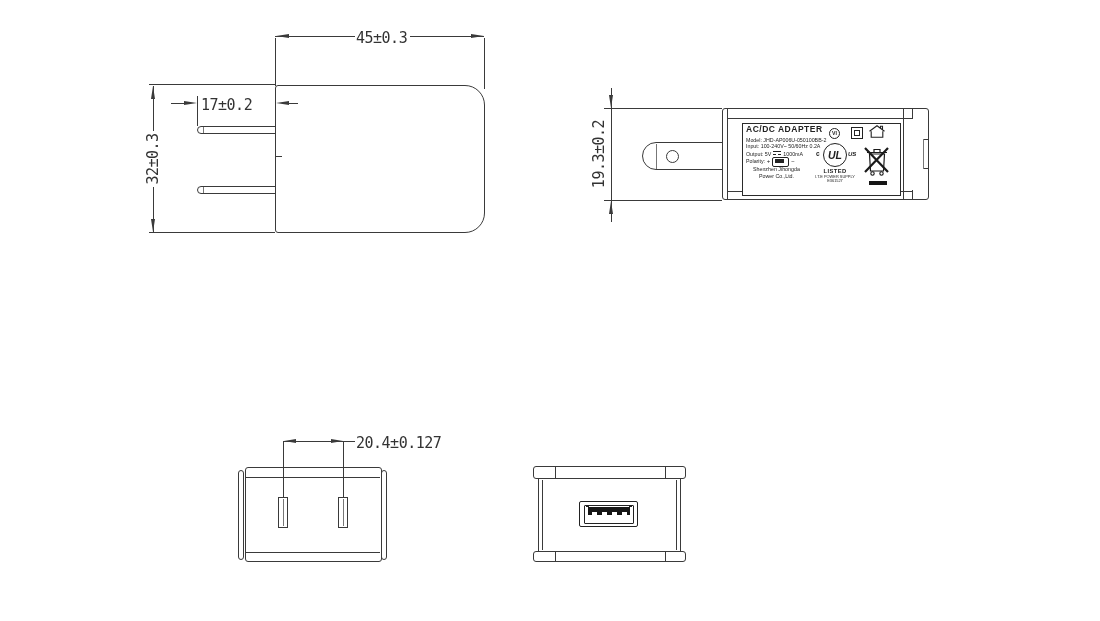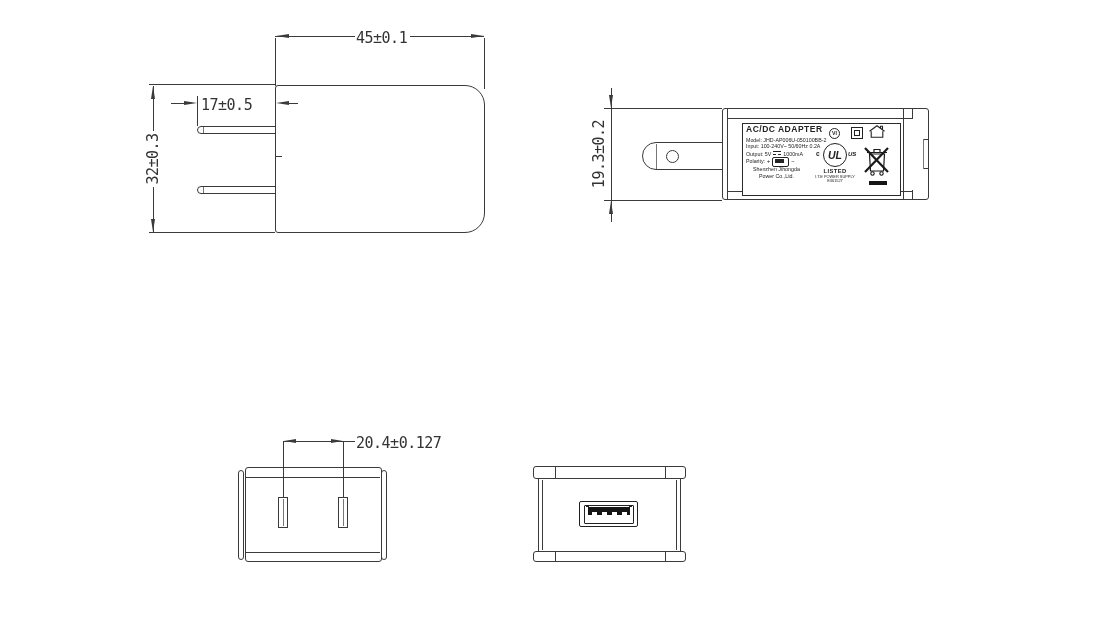--- a/index.html
+++ b/index.html
@@ -47,26 +47,26 @@
   <div class="lt" style="left:203px;top:186.5px;width:1px;height:6px;"></div>
   <div class="bx" style="left:275px;top:85px;width:210px;height:148px;border-radius:3px 20px 20px 3px;border-width:1.4px;"></div>
   <div class="ln" style="left:276px;top:156px;width:6px;height:1.1px;"></div>
 
   <div class="ln" style="left:274.5px;top:38px;width:1.1px;height:48px;"></div>
   <div class="ln" style="left:483.5px;top:38px;width:1.1px;height:51px;"></div>
   <div class="ln" style="left:275px;top:35.5px;width:80px;height:1.1px;"></div>
   <div class="ln" style="left:410px;top:35.5px;width:74px;height:1.1px;"></div>
   <div class="arr arr-left" style="left:275.5px;top:33.5px;"></div>
   <div class="arr arr-right" style="left:471px;top:33.5px;"></div>
-  <div class="dimtxt" style="left:356px;top:28.5px;">45±0.1</div>
+  <div class="dimtxt" style="left:356px;top:28.5px;">45±0.3</div>
 
   <div class="ln" style="left:196.5px;top:96px;width:1.1px;height:30px;"></div>
   <div class="ln" style="left:171px;top:102.5px;width:13px;height:1.1px;"></div>
   <div class="arr arr-right" style="left:184px;top:100.5px;"></div>
-  <div class="dimtxt" style="left:201px;top:95.5px;">17±0.5</div>
+  <div class="dimtxt" style="left:201px;top:95.5px;">17±0.2</div>
   <div class="arr arr-left" style="left:276px;top:100.5px;"></div>
   <div class="ln" style="left:289px;top:102.5px;width:9px;height:1.1px;"></div>
 
   <div class="ln" style="left:149px;top:84px;width:126px;height:1.1px;"></div>
   <div class="ln" style="left:149px;top:232px;width:126px;height:1.1px;"></div>
   <div class="ln" style="left:152.5px;top:86px;width:1.1px;height:45px;"></div>
   <div class="ln" style="left:152.5px;top:187px;width:1.1px;height:45px;"></div>
   <div class="arr arr-up" style="left:150.5px;top:85.5px;"></div>
   <div class="arr arr-down" style="left:150.5px;top:219px;"></div>
   <div class="vdim" style="left:139px;top:131px;width:28px;height:56px;">

